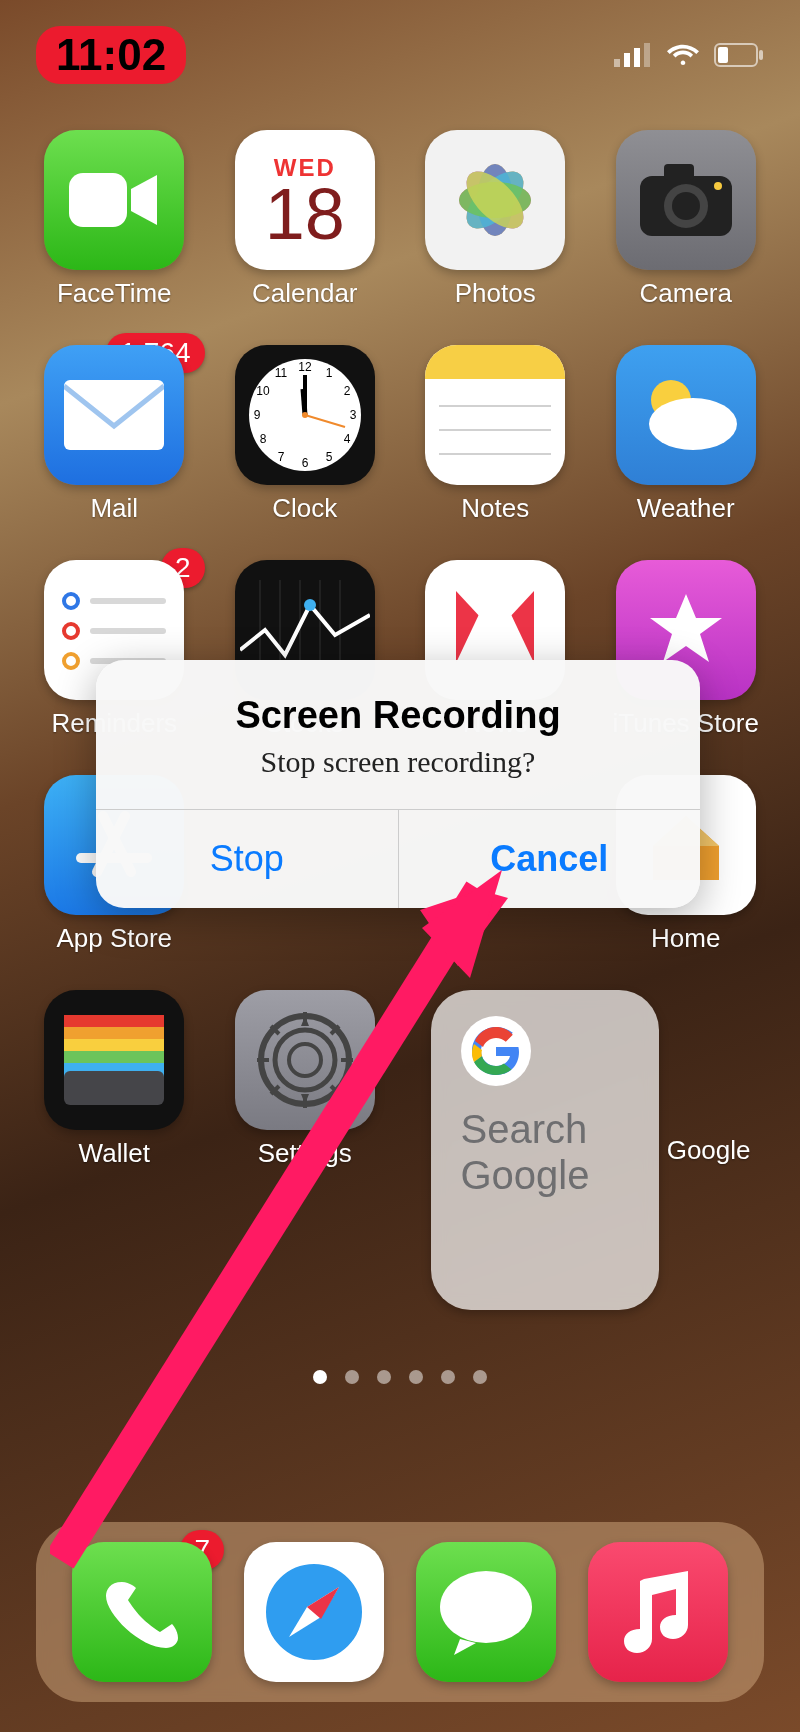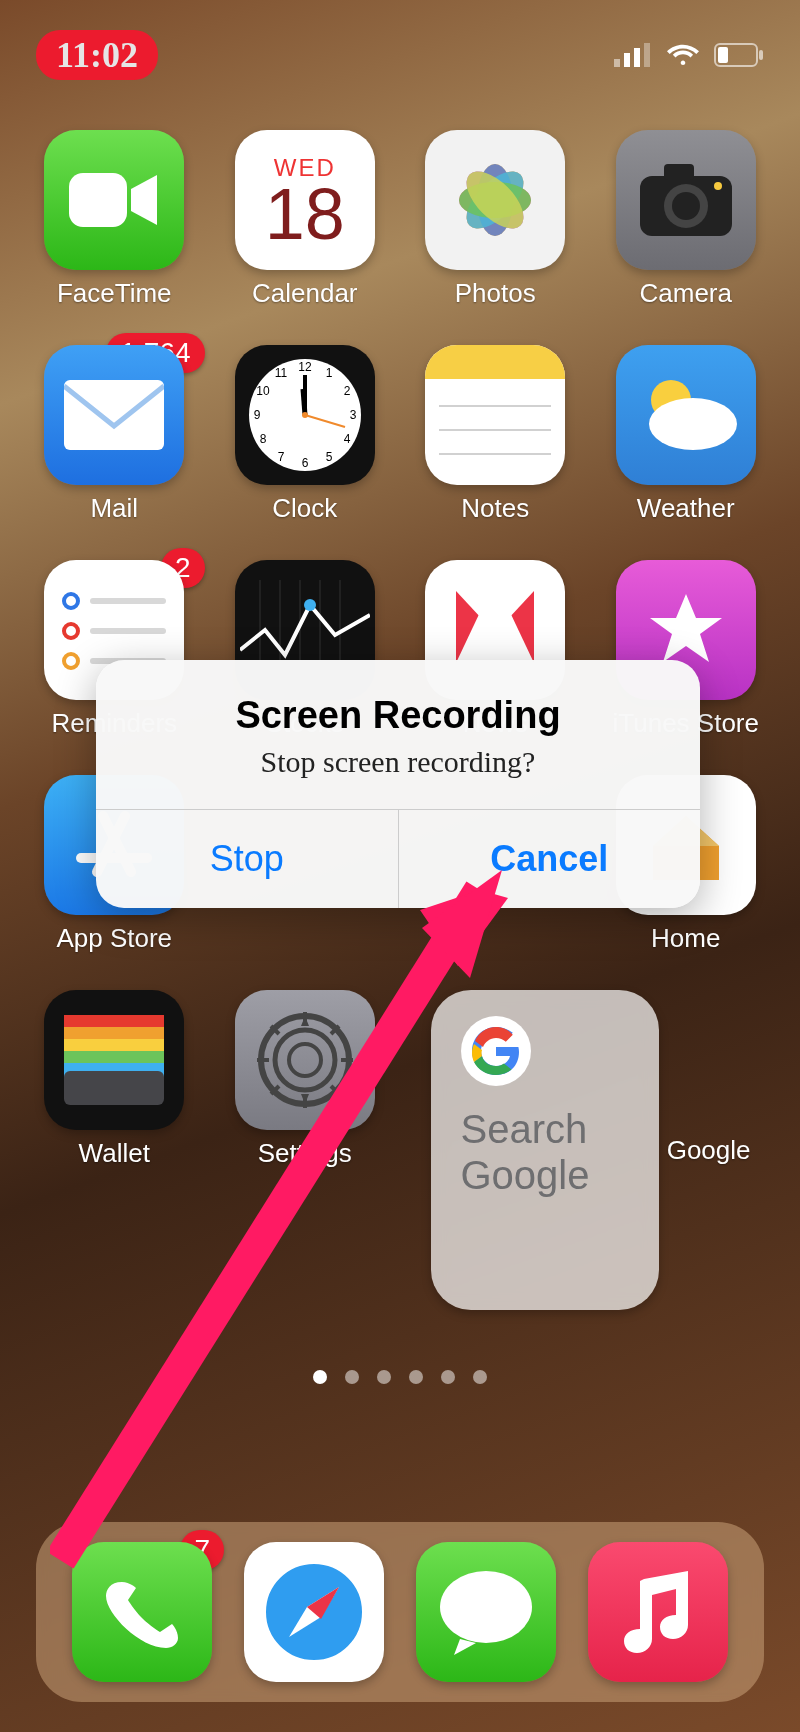--- a/index.html
+++ b/index.html
@@ -11,22 +11,22 @@
     overflow: hidden;
     position: relative;
     color: #fff;
   }
   .screen { width:100%; height:100%; position:relative; padding: 30px 36px 40px 36px; }
   .status-bar {
     display:flex; justify-content:space-between; align-items:center;
     height:50px; margin-bottom:50px;
   }
   .time-pill {
-    background:#ec1b2e; color:#e5e5e5; font-weight:600;
-    font-size:36px; padding:4px 20px; border-radius:24px;font-family:Liberation Serif, serif;
+    background:#ec1b2e; color:#000000; font-weight:600;
+    font-size:44px; padding:4px 20px; border-radius:24px;
   }
   .status-icons { display:flex; gap:14px; align-items:center; }
   .status-icons svg { display:block; }
 
   .grid { display:grid; grid-template-columns: repeat(4, 1fr); gap: 36px 34px; }
   .app { display:flex; flex-direction:column; align-items:center; gap:8px; position:relative; }
   .icon {
     width:140px; height:140px; border-radius:32px;
     display:flex; align-items:center; justify-content:center;
     box-shadow: 0 4px 10px rgba(0,0,0,0.25);
@@ -55,21 +55,21 @@
   .ic-itunes{background:linear-gradient(#e75bd8,#b832c4);}
   .ic-appstore{background:linear-gradient(#3db0f5,#1b78e6);}
   .ic-home{background:#fff;}
   .ic-wallet{background:#111;}
   .ic-settings{background:linear-gradient(#9e9ea6,#7a7a82);}
   .ic-phone{background:linear-gradient(#6ddf4f,#2cb717);}
   .ic-safari{background:#fff;}
   .ic-messages{background:linear-gradient(#6ddf4f,#2cb717);}
   .ic-music{background:linear-gradient(#fa4a6f,#e6234a);}
 
-  .cal-day{color:#e33; font-size:24px; font-weight:400; letter-spacing:2px;}
+  .cal-day{color:#e33; font-size:24px; font-weight:700; letter-spacing:2px;}
   .cal-date{color:#7f1d1d; font-size:72px; font-weight:400; line-height:.9;}
 
   .notes-top{position:absolute;top:0;left:0;right:0;height:34px;background:#f7cf45;}
   .notes-line{position:absolute;left:14px;right:14px;height:2px;background:#d1d1d1;}
 
   .rem-dot{width:18px;height:18px;border-radius:50%;position:absolute;left:18px;}
   .rem-line{position:absolute;left:46px;right:18px;height:6px;background:#d8d8d8;border-radius:3px;}
 
   .google-widget {
     grid-column:3 / span 2; width:320px; justify-self:center;

